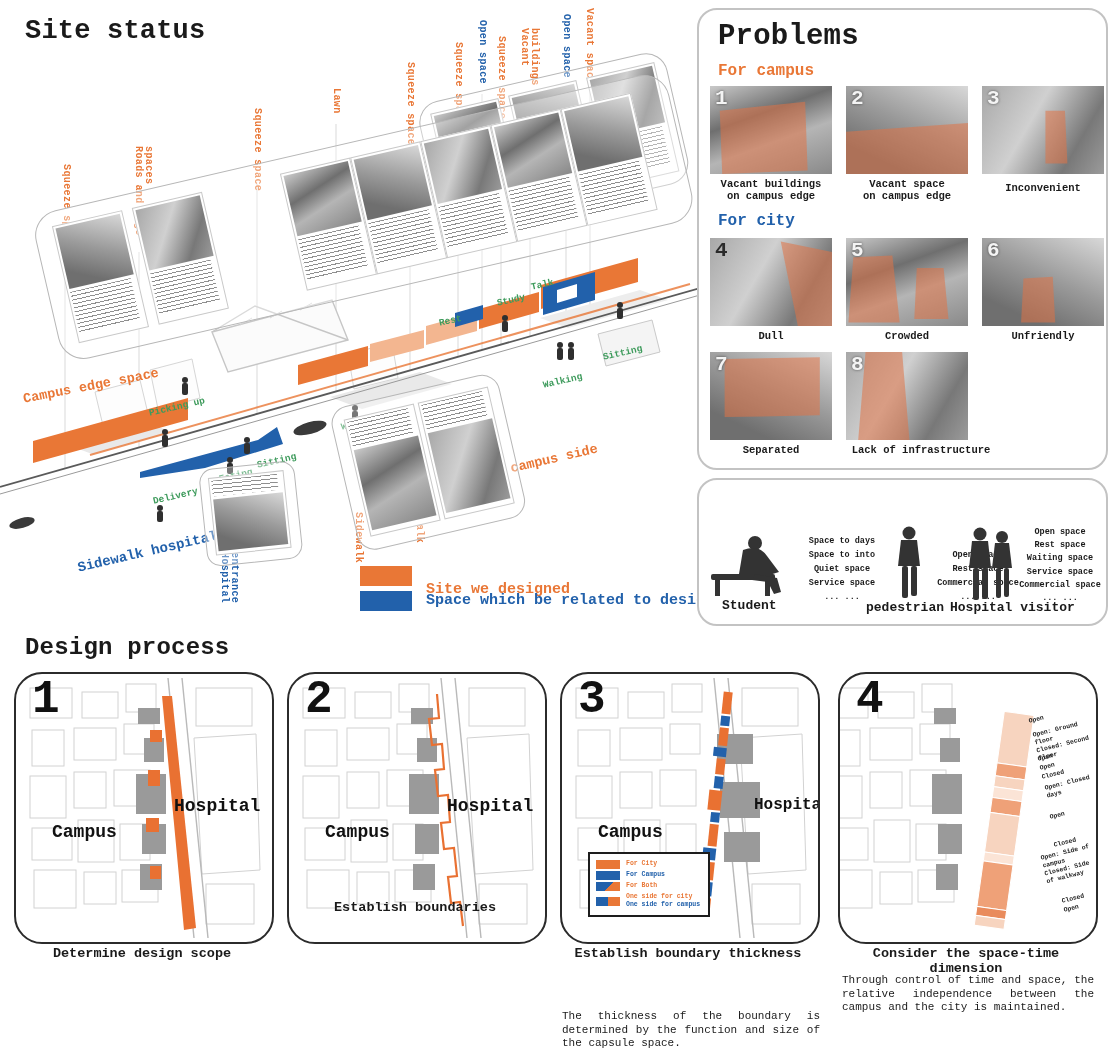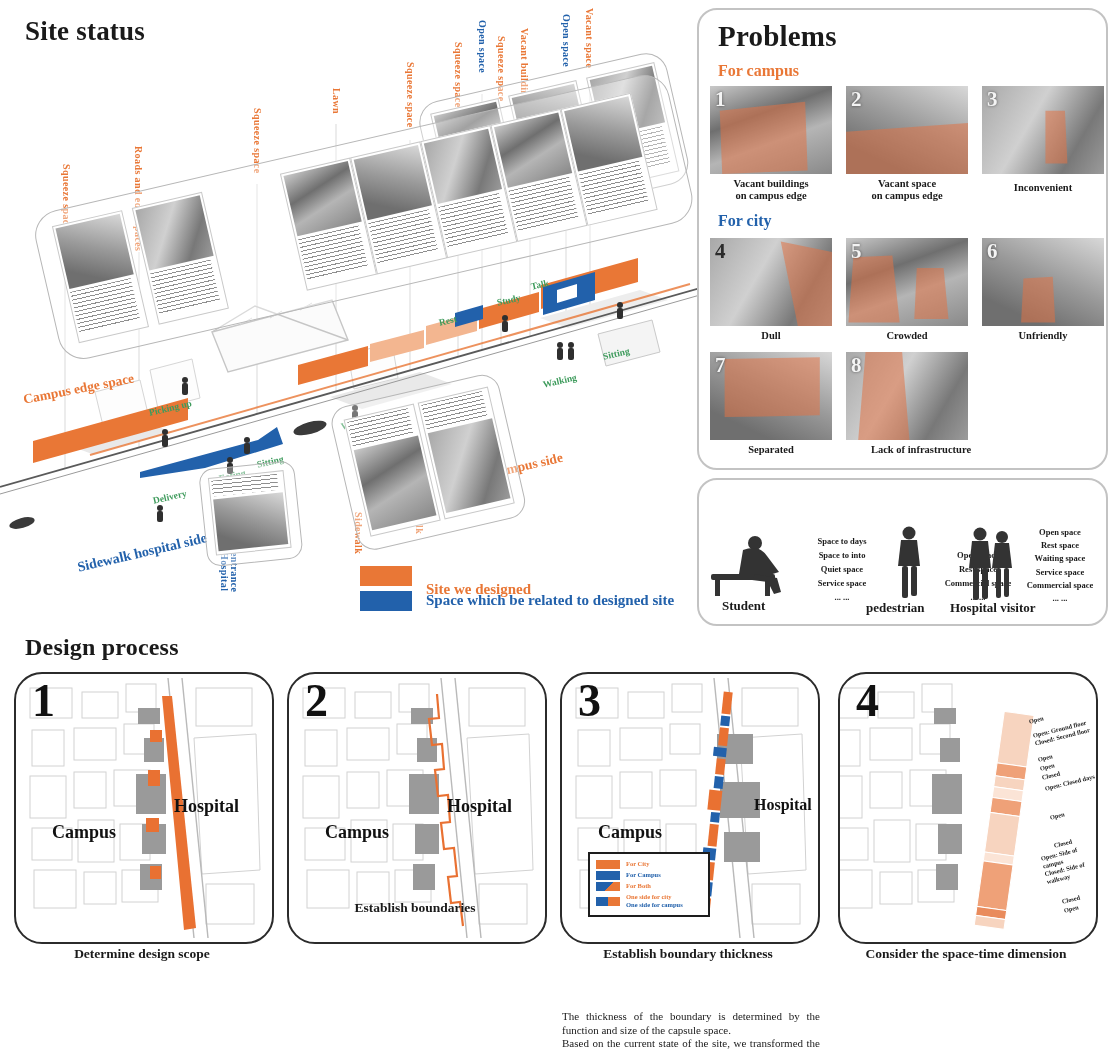--- a/index.html
+++ b/index.html
@@ -1,17 +1,17 @@
 <!DOCTYPE html>
 <html><head>
 <meta charset="utf-8">
 <style>
   html,body{margin:0;padding:0;background:#fff;}
   .poster{position:relative;width:1111px;height:1052px;background:#fff;overflow:hidden;
-          font-family:Liberation Serif, serif;color:#1a1a1a;}
+          font-family:Liberation Mono, monospace;color:#1a1a1a;}
   .abs{position:absolute;}
   
   .h-big{position:absolute;font-weight:bold;font-size:27px;letter-spacing:.2px;}
   
   .vlab{position:absolute;writing-mode:vertical-lr;font-size:10px;font-weight:bold;letter-spacing:.4px;line-height:1.05;}
   .o{color:#E97736}.b{color:#2261AB}
   .zone{position:absolute;font-weight:bold;transform-origin:left top;}
   .act{position:absolute;font-size:9.5px;font-weight:bold;color:#3E9B5C;transform:rotate(-13deg);transform-origin:left top;white-space:nowrap;}
   
   .band{position:absolute;border:1.6px solid #b7b7b7;border-radius:22px;transform-origin:left top;background:rgba(255,255,255,.35);}
@@ -556,14 +556,15 @@
     <div class="tlab" style="left:223px;top:233px;">Open</div>
   </div>
 
   <div class="steph" style="left:14px;top:946px;">Determine design scope</div>
   <div class="steph" style="left:287px;top:900px;">Establish boundaries</div>
   <div class="steph" style="left:560px;top:946px;">Establish boundary thickness</div>
   <div class="steph" style="left:838px;top:946px;">Consider the space-time dimension</div>
 
   <div class="stepcap" style="left:562px;top:974px;width:258px;margin-top:36px;">The thickness of the boundary is determined by the function and size of the capsule space.
 Based on the current state of the site, we transformed the linear site into capsule spaces of different sizes to serve the campus and the city.</div>
+  <div class="stepcap" style="left:842px;top:974px;width:252px;">Through control of time and space, the relative independence between the campus and the city is maintained.</div>
 
 </div>
 
 </body></html>

